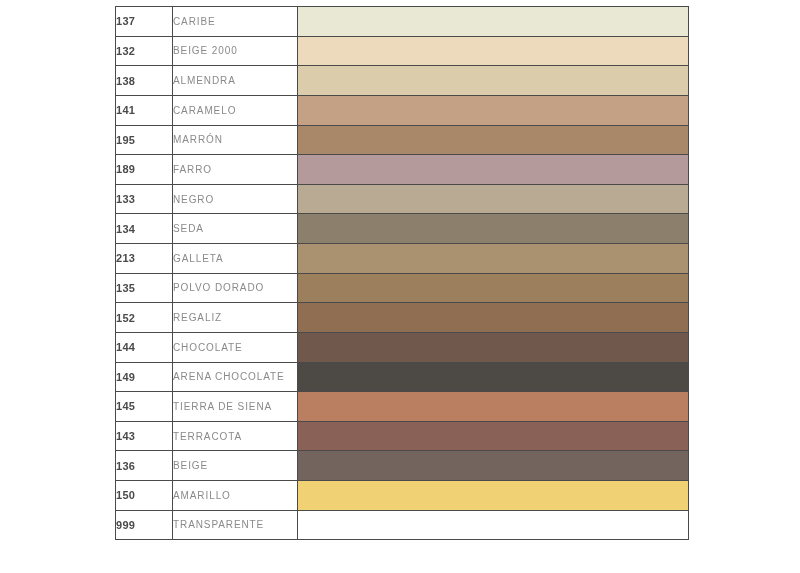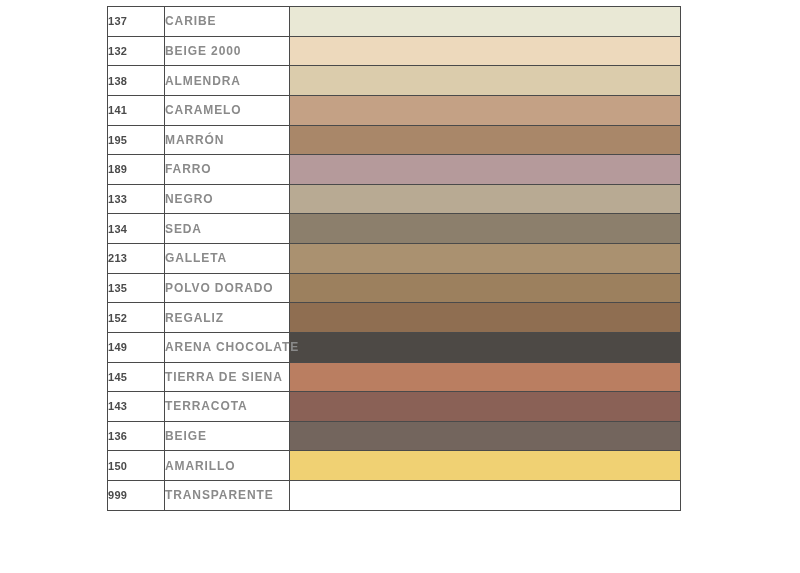--- a/index.html
+++ b/index.html
@@ -10,21 +10,21 @@
     width: 800px;
     height: 573px;
     overflow: hidden;
   }
   body {
     font-family: "Liberation Sans", sans-serif;
     -webkit-font-smoothing: antialiased;
   }
   #chart-table {
     position: absolute;
-    left: 107px;
+    left: 115px;
     top: 6px;
     width: 570px;
     border-collapse: collapse;
     table-layout: fixed;
   }
   #chart-table tr { height: 29.63px; }
   #chart-table td {
     border: 1px solid #4a4a4a;
     padding: 0;
     vertical-align: middle;
@@ -32,22 +32,22 @@
   td.code-cell {
     width: 56px;
     font-size: 11px;
     font-weight: bold;
     color: #4a4a4a;
     letter-spacing: 0.3px;
     padding-left: 7px;
   }
   td.name-cell {
     width: 124px;
-    font-size: 12px;
-    font-weight: 700;
+    font-size: 10px;
+    font-weight: 400;
     color: #8a8a8a;
     letter-spacing: 0.9px;
     padding-left: 8px;
     white-space: nowrap;
   }
   td.swatch-cell {
     width: 390px;
     padding: 0;
   }
 </style>
@@ -105,20 +105,25 @@
         <td class="code-cell">135</td>
         <td class="name-cell">POLVO DORADO</td>
         <td class="swatch-cell" style="background: rgb(156, 128, 94);"></td>
       </tr>
       <tr>
         <td class="code-cell">152</td>
         <td class="name-cell">REGALIZ</td>
         <td class="swatch-cell" style="background: rgb(143, 110, 81);"></td>
       </tr>
       <tr>
+        <td class="code-cell">144</td>
+        <td class="name-cell">CHOCOLATE</td>
+        <td class="swatch-cell" style="background: rgb(113, 88, 77);"></td>
+      </tr>
+      <tr>
         <td class="code-cell">149</td>
         <td class="name-cell">ARENA CHOCOLATE</td>
         <td class="swatch-cell" style="background: rgb(77, 73, 69);"></td>
       </tr>
       <tr>
         <td class="code-cell">145</td>
         <td class="name-cell">TIERRA DE SIENA</td>
         <td class="swatch-cell" style="background: rgb(186, 126, 97);"></td>
       </tr>
       <tr>

